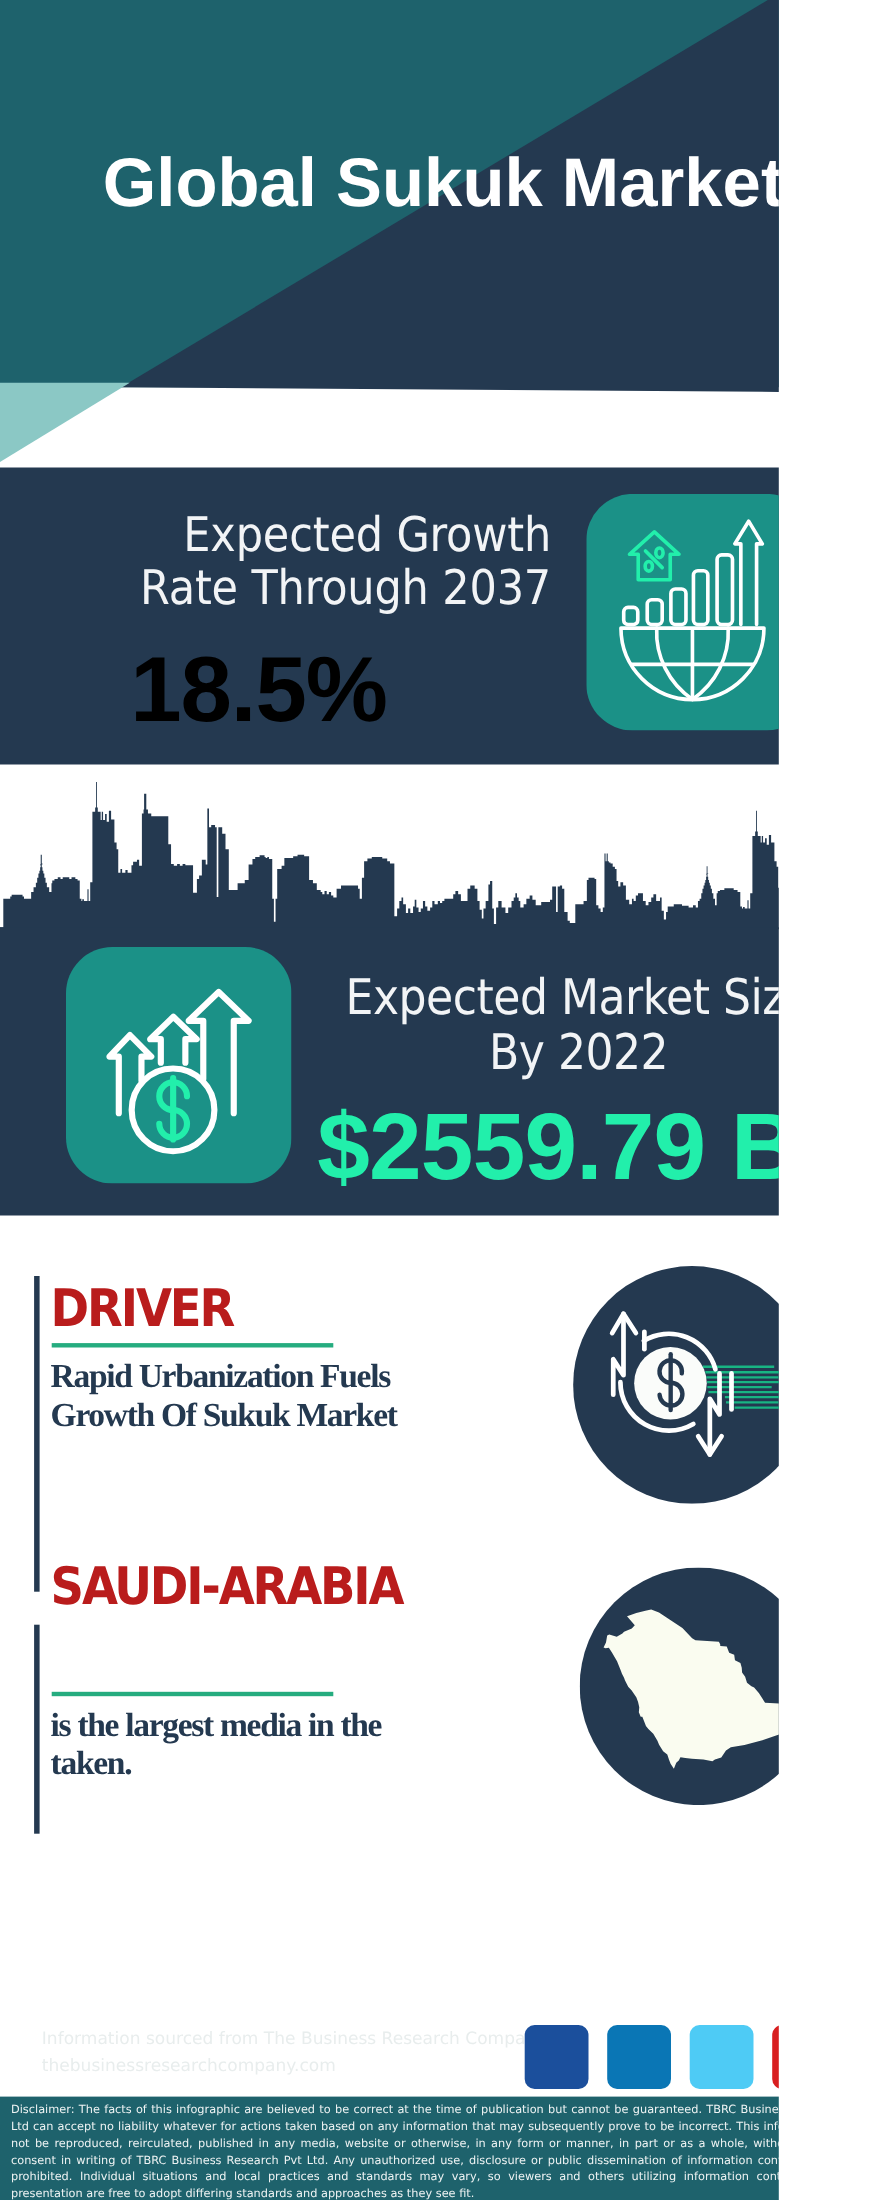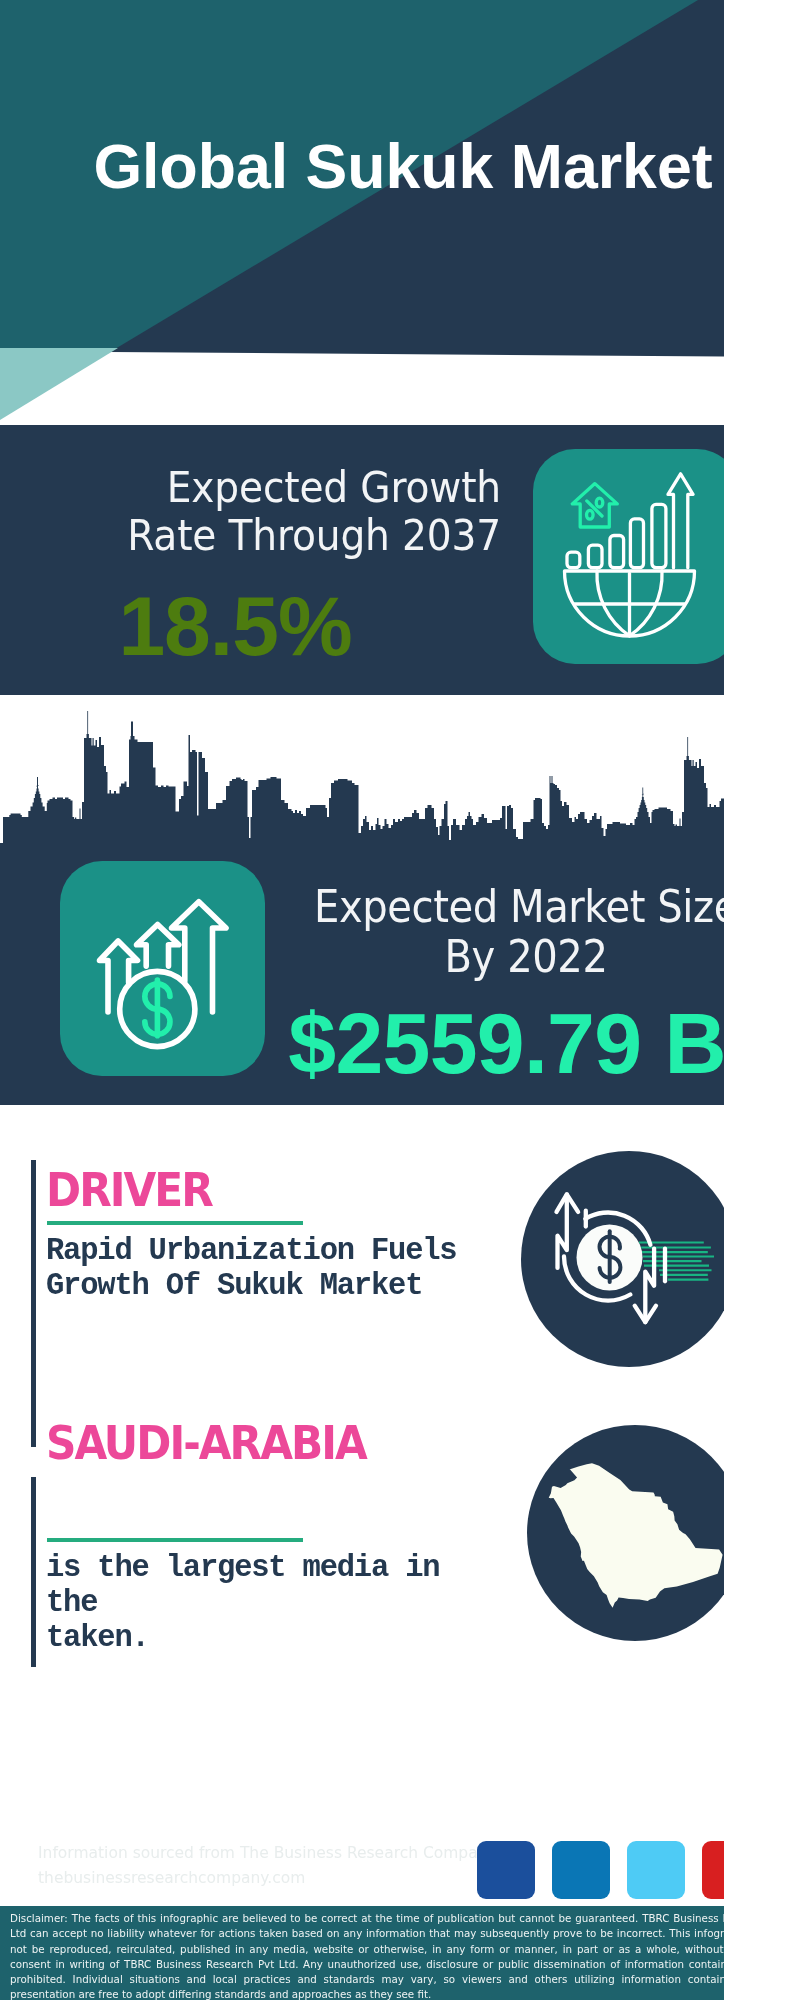--- a/index.html
+++ b/index.html
@@ -1,54 +1,54 @@
 <!DOCTYPE html>
 <html><head>
 <meta charset="utf-8">
 <title>Global Sukuk Market</title>
 <style>
   html,body{margin:0;padding:0;}
   body{width:800px;height:2000px;background:#ffffff;
        font-family:"DejaVu Sans",sans-serif;overflow:hidden;position:relative;}
-  .page{position:absolute;left:0;top:0;width:708px;height:2000px;overflow:hidden;background:#fff;padding-left:16px;}
+  .page{position:absolute;left:0;top:0;width:708px;height:2000px;overflow:hidden;background:#fff;}
   .abs{position:absolute;}
   svg{display:block;}
 
   
   #header-band{left:0;top:0;width:800px;height:430px;}
   #header-title{left:3px;top:130px;width:800px;text-align:center;color:#fff;
      font-family:"Liberation Sans",sans-serif;
      font-weight:bold;font-size:62.6px;letter-spacing:0px;line-height:72px;}
 
   
   #growth-band{left:0;top:425px;width:800px;height:270px;background:#243950;}
   #growth-label{left:31px;top:463px;width:470px;text-align:right;color:#f2f4f6;
      font-family:"DejaVu Sans Condensed","DejaVu Sans",sans-serif;font-size:43.5px;letter-spacing:-0.15px;line-height:48px;font-weight:400;}
-  #growth-value{left:0px;top:578px;width:470px;text-align:center;color:#4d7c0f;
+  #growth-value{left:0px;top:578px;width:470px;text-align:center;color:#000000;
      font-weight:bold;font-size:84px;line-height:96px;letter-spacing:-1.0px;
      font-family:"Liberation Sans",sans-serif;}
   #growth-icon{left:533px;top:449px;width:206px;height:215px;}
   #skyline{left:0;top:695px;width:800px;height:150px;}
   #market-bg{left:0;top:843px;width:800px;height:262px;background:#243950;}
   #market-icon{left:60px;top:861px;width:205px;height:215px;}
   #market-label{left:266px;top:882px;width:520px;text-align:center;color:#f2f4f6;
      font-family:"DejaVu Sans Condensed","DejaVu Sans",sans-serif;font-size:44.6px;letter-spacing:-0.45px;line-height:50px;font-weight:400;}
   #market-value{left:268px;top:974px;width:530px;text-align:center;color:#22efab;
      font-weight:bold;font-size:86px;line-height:98px;letter-spacing:-0.72px;
      font-family:"Liberation Sans",sans-serif;margin-top:20px;}
 
   
   .card-bar{width:5px;background:#243950;left:31px;}
   #driver-bar{top:1160px;height:287px;}
   #region-bar{top:1477px;height:190px;}
-  .card-head{left:46px;color:#ec4899;font-weight:bold;
+  .card-head{left:46px;color:#b91c1c;font-weight:bold;
      font-family:"DejaVu Sans Condensed","DejaVu Sans",sans-serif;font-size:47px;letter-spacing:-1.95px;line-height:54px;}
   .card-rule{left:47px;height:4px;background:#25ac7f;}
   .card-body{left:46px;color:#243950;font-weight:bold;
-     font-family:Liberation Mono, monospace;font-size:30.5px;letter-spacing:-1.2px;line-height:34.9px;}
+     font-family:Liberation Serif, serif;font-size:30.5px;letter-spacing:-1.2px;line-height:34.9px;}
   #driver-head{top:1163px;}
   #driver-rule{top:1221px;width:256px;}
   #driver-body{top:1234px;width:430px;}
   #region-head{top:1416px;}
   #region-rule{top:1538px;width:256px;}
   #region-body{top:1551px;width:430px;}
   .card-icon{width:216px;height:216px;}
   #driver-icon{left:521px;top:1151px;}
   #region-icon{left:527px;top:1425px;}
 

